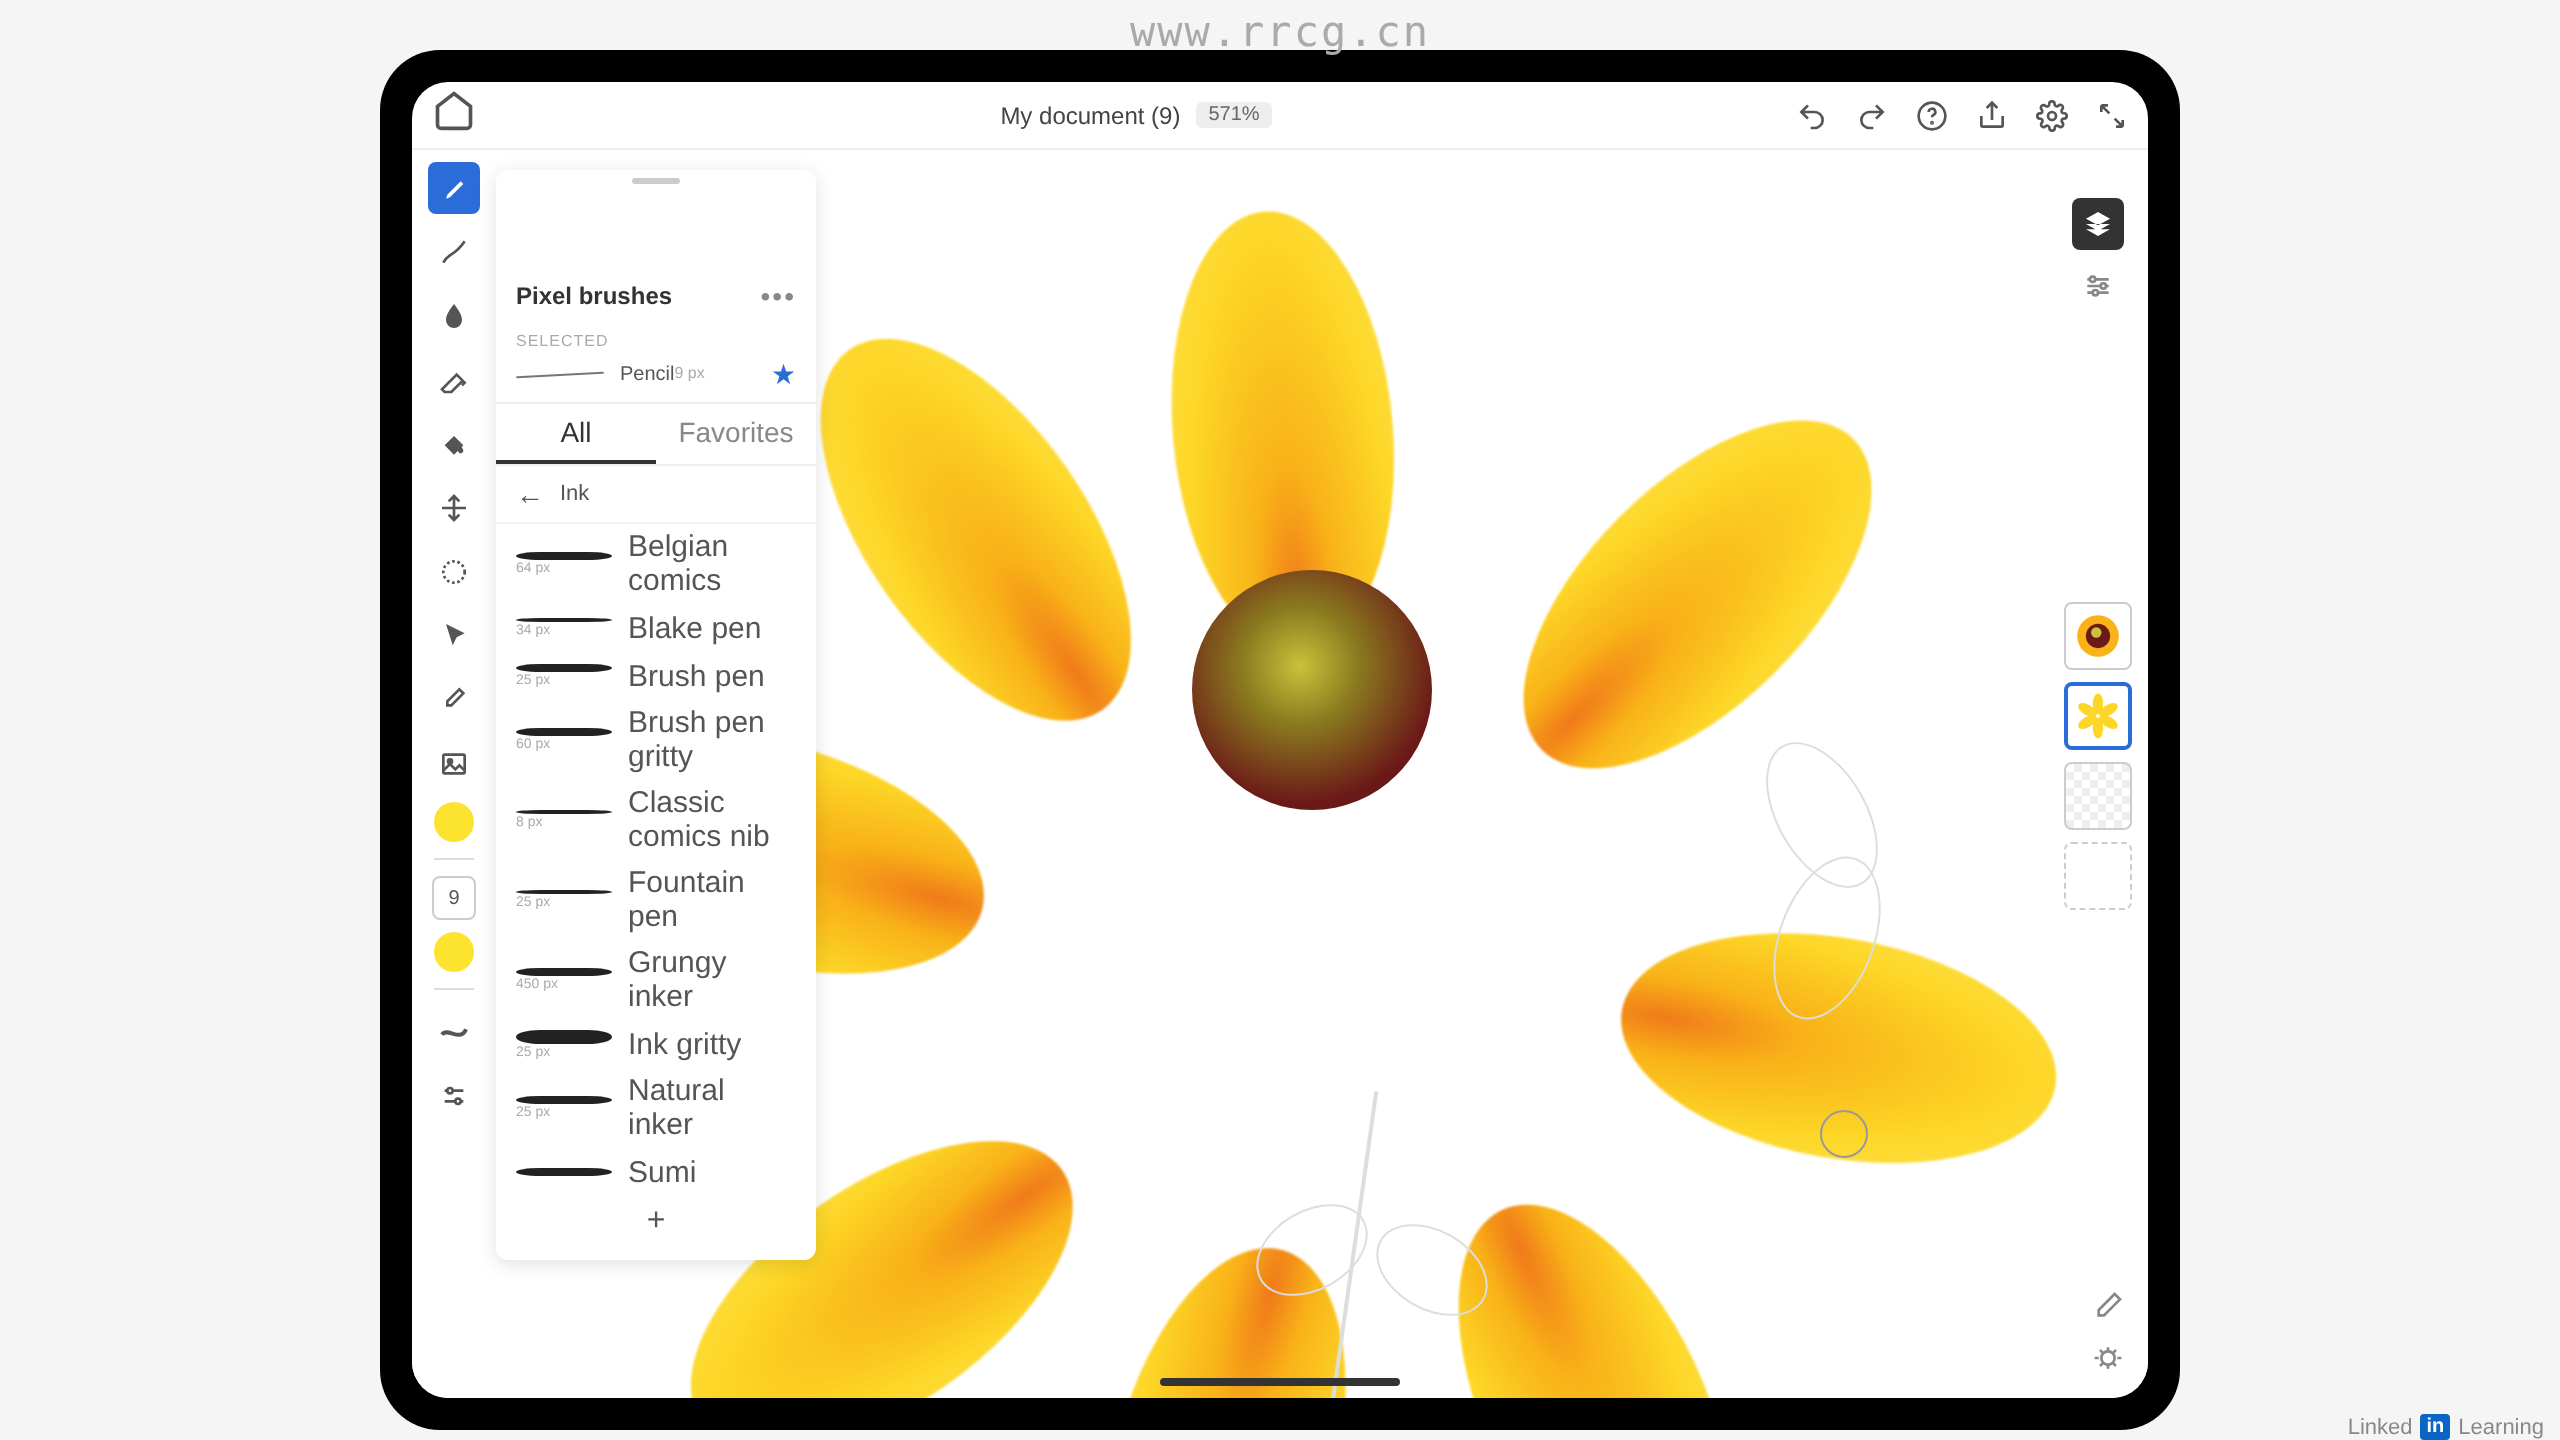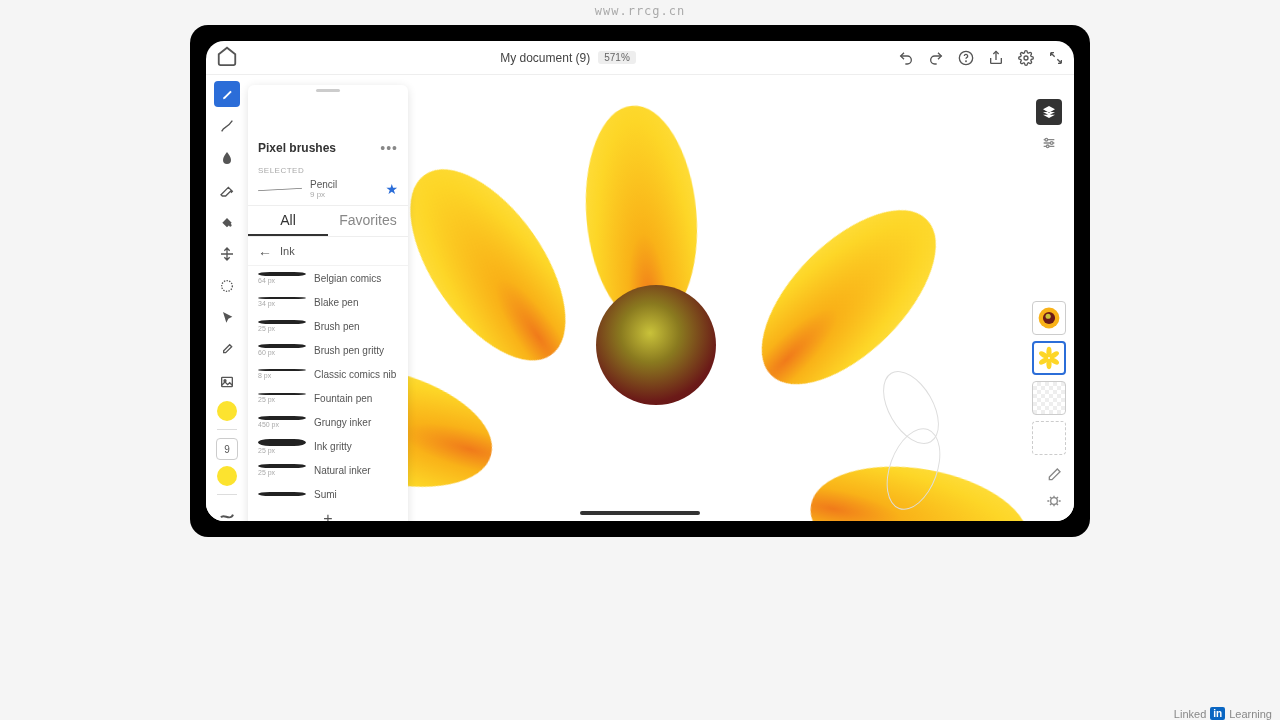--- a/index.html
+++ b/index.html
@@ -1,23 +1,23 @@
 <!DOCTYPE html>
 <html><head>
 <meta charset="utf-8">
 <style>
   * { box-sizing: border-box; margin: 0; padding: 0; font-family: -apple-system, BlinkMacSystemFont, "Segoe UI", sans-serif; }
   body { background: #f5f5f5; width: 1280px; height: 720px; overflow: hidden; position: relative; }
   
   .tablet-frame {
     position: absolute;
     left: 190px; top: 25px;
-    width: 900px; height: 512px;
+    width: 900px; height: 690px;
     background: #000;
-    border-radius: 18px;
+    border-radius: 30px;
     padding: 16px;
   }
   .screen {
     width: 100%; height: 100%;
     background: #fff;
     border-radius: 18px;
     position: relative;
     overflow: hidden;
   }
   
@@ -66,37 +66,37 @@
   }
   .panel-handle { width: 24px; height: 3px; background: #ccc; border-radius: 2px; margin: 4px auto; }
   .panel-header { display:flex; align-items:center; justify-content:space-between; padding: 2px 10px 6px; margin-top: 46px; }
   .panel-title { font-size: 12px; font-weight: 600; color: #333; }
   .dots { color:#888; font-size: 14px; letter-spacing: 1px; }
   .selected-block { padding: 4px 10px 6px; }
   .sel-label { font-size: 8px; color: #aaa; letter-spacing: .5px; }
   .sel-row { display:flex; align-items:center; gap:8px; margin-top:4px; }
   .sel-stroke { flex:0 0 44px; height:12px; position:relative; }
   .sel-stroke::after { content:""; position:absolute; left:0; top:6px; width:44px; height:1px; background:#777; border-radius:1px; transform:rotate(-3deg); }
-  .sel-meta { flex:1; display:flex; flex-direction:column; font-size:10px; color:#555; }
+  .sel-meta { flex:1; display:flex; flex-direction:row; font-size:10px; color:#555; }
   .sel-size { font-size:8px; color:#aaa; }
   .star { color:#2b6dd8; font-size:14px; }
   .tabs { display:flex; border-top:1px solid #eee; border-bottom:1px solid #eee; }
   .tab { flex:1; text-align:center; padding:6px 0; font-size:14px; color:#888; }
   .tab.active { color:#333; border-bottom:2px solid #333; }
   .cat-row { display:flex; align-items:center; gap:8px; padding:6px 10px; font-size:11px; color:#555; border-bottom:1px solid #f2f2f2;}
   .back-arrow { font-size:14px; color:#555; }
   .brush-list { max-height: 340px; overflow:hidden; }
   .brush-item { display:flex; align-items:center; gap:8px; padding:3px 10px; }
   .brush-preview { flex:0 0 48px; height:18px; display:flex; flex-direction:column; justify-content:center; }
   .stroke-shape { height:4px; background:#222; border-radius:50%/100%; }
   .stroke-thin { height:2px; }
   .stroke-fat { height:7px; }
   .stroke-blotty { height:4px; filter: blur(0.3px); }
   .px-label { font-size:7px; color:#aaa; margin-top:1px; }
-  .brush-name { font-size:10px; color:#555; }
+  .brush-name { font-size:15px; color:#555; }
   .add-row { text-align:center; padding:4px 0; color:#555; font-size:16px; }
   
   
   .canvas-area {
     position:absolute; left:0; top:34px; right:0; bottom:0;
     background:#fff;
     z-index:-0;
   }
   .flower { position:absolute; left:190px; top:10px; width:500px; height:520px; }
   .petal {
@@ -128,21 +128,21 @@
   .layer-thumbs { margin-top:140px; display:flex; flex-direction:column; gap:6px; position:relative;}
   .layer-thumb { width:34px; height:34px; border:1px solid #ccc; border-radius:4px; background:#fff; overflow:hidden; display:flex; align-items:center; justify-content:center;}
   .layer-thumb.selected { border:2px solid #2b6dd8; }
   .mini-flower { width:26px; height:26px; }
   .checker { background-image: linear-gradient(45deg,#eee 25%,transparent 25%),linear-gradient(-45deg,#eee 25%,transparent 25%),linear-gradient(45deg,transparent 75%,#eee 75%),linear-gradient(-45deg,transparent 75%,#eee 75%); background-size:8px 8px; background-position:0 0,0 4px,4px -4px,-4px 0;}
   
   .bottom-right { position:absolute; right:12px; bottom:12px; display:flex; flex-direction:column; gap:10px; align-items:center;}
   .bottom-right .bic { width:16px; height:16px; color:#888; }
   
   
-  .watermark-url { position:absolute; left:50%; top:4px; transform:translateX(-50%); font-size:12px; color:#aaa; font-family: monospace; letter-spacing:1px; z-index:100;}
+  .watermark-url { position:absolute; left:50%; top:4px; transform:translateX(-50%); font-size:21px; color:#aaa; font-family: monospace; letter-spacing:1px; z-index:100;}
   .linkedin-badge { position:absolute; right:8px; bottom:0; font-size:11px; color:#888; display:flex; align-items:center; gap:4px;}
   .linkedin-badge .li { background:#0a66c2; color:#fff; padding:1px 3px; border-radius:2px; font-weight:bold; font-size:10px;}
   
   .bottom-handle { position:absolute; left:50%; bottom:6px; transform:translateX(-50%); width:120px; height:4px; background:#333; border-radius:2px; }
 </style>
 </head>
 <body>
 
 <div class="watermark-url">www.rrcg.cn</div>
 

